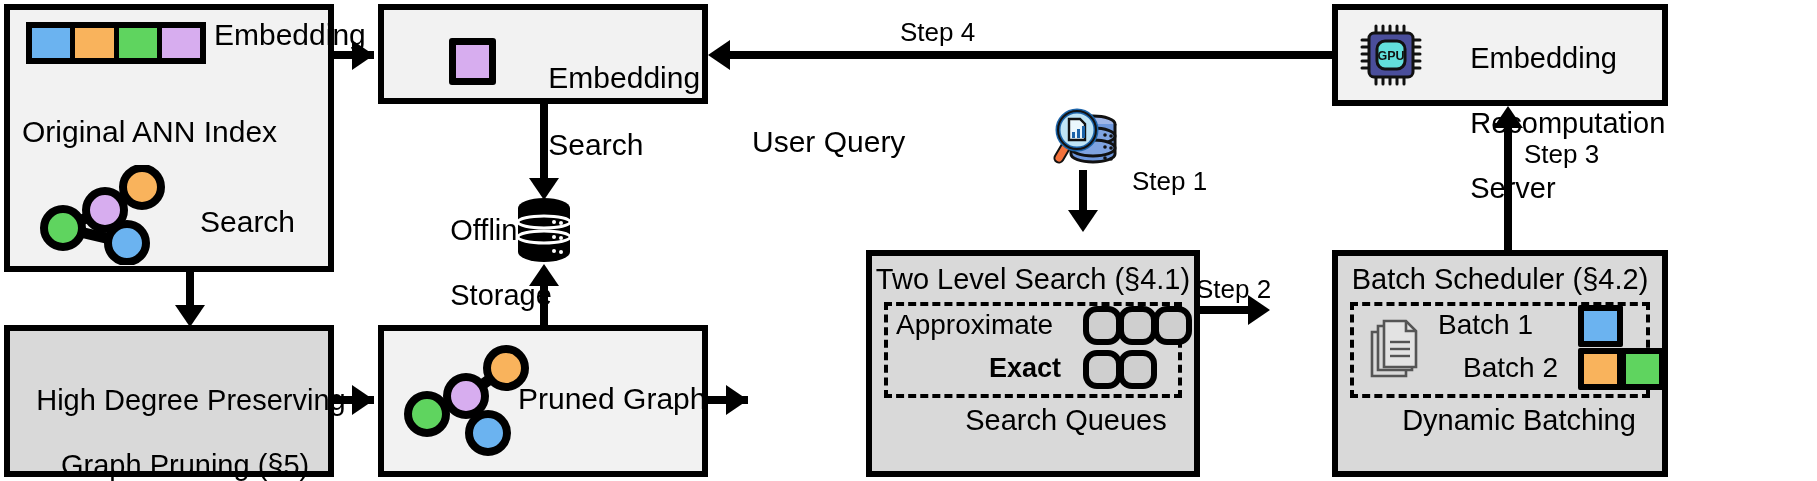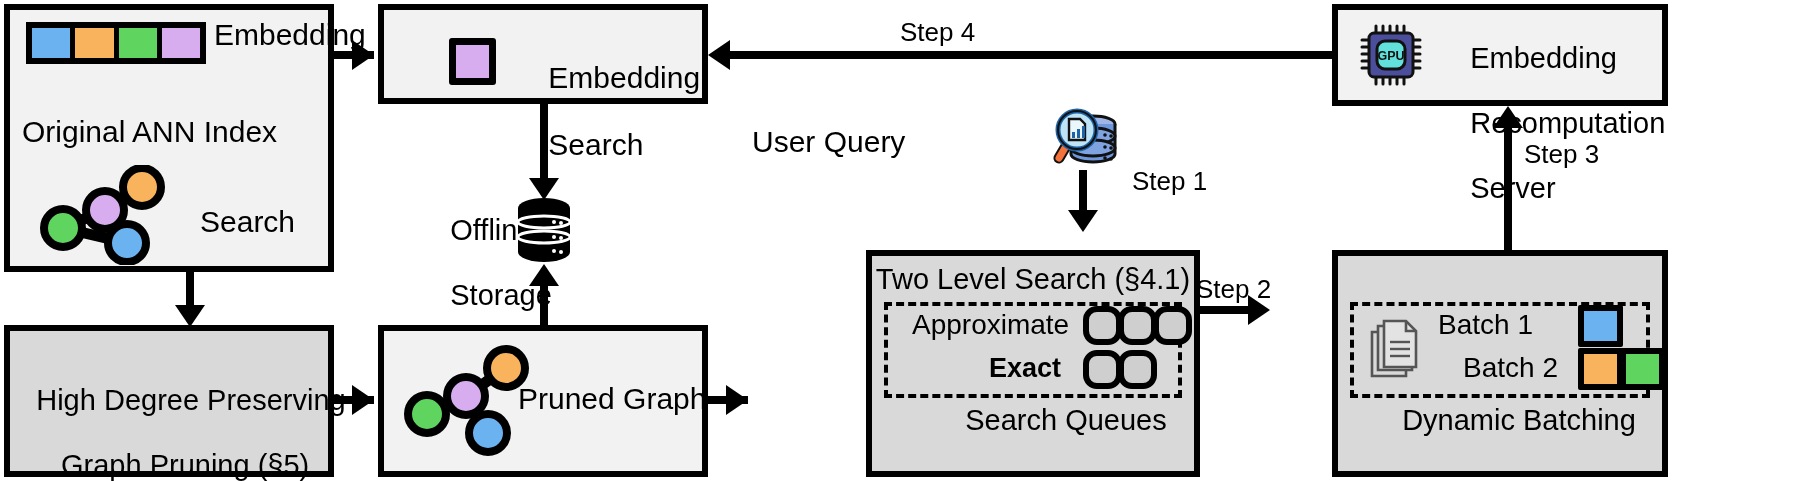--- a/index.html
+++ b/index.html
@@ -221,36 +221,37 @@
 
   <div class="arrow-line" style="left:1079px; top:170px; width:8px; height:46px;"></div>
   <div class="arrow-head ah-down" style="left:1068px; top:210px;"></div>
   <div class="lbl bold" style="left:1100px; top:167px; font-size:26px;margin-left:32px;">Step 1</div>
 
   <div class="box shaded" style="left:866px; top:250px; width:334px; height:227px;"></div>
   <div class="lbl bold" style="left:866px; top:263px; width:334px; text-align:center; font-size:29px;">Two Level Search (§4.1)</div>
 
   <div class="dashed" style="left:884px; top:302px; width:298px; height:96px;"></div>
 
-  <div class="lbl" style="left:896px; top:309px; font-size:28px;margin-left:16px;">Approximate</div>
+  <div class="lbl" style="left:896px; top:309px; font-size:28px;">Approximate</div>
   <div class="qcell" style="left:1083px; top:306px; width:39px; height:39px;"></div>
   <div class="qcell" style="left:1118px; top:306px; width:39px; height:39px;"></div>
   <div class="qcell" style="left:1153px; top:306px; width:39px; height:39px;"></div>
 
   <div class="lbl" style="left:989px; top:353px; font-size:27px;font-weight:bold;">Exact</div>
   <div class="qcell" style="left:1083px; top:350px; width:39px; height:39px;"></div>
   <div class="qcell" style="left:1118px; top:350px; width:39px; height:39px;"></div>
 
   <div class="lbl" style="left:866px; top:404px; width:400px; text-align:center; font-size:29px;">Search Queues</div>
 
   <div class="arrow-line" style="left:1200px; top:306px; width:58px; height:8px;"></div>
   <div class="arrow-head ah-right" style="left:1248px; top:295px;"></div>
   <div class="lbl bold" style="left:1196px; top:275px; font-size:26px;">Step 2</div>
 
   <div class="box shaded" style="left:1332px; top:250px; width:336px; height:227px;"></div>
+  <div class="lbl bold" style="left:1332px; top:263px; width:336px; text-align:center; font-size:29px;">Batch Scheduler (§4.2)</div>
 
   <div class="dashed" style="left:1350px; top:302px; width:300px; height:96px;"></div>
 
   <svg class="docs-svg" style="left:1368px; top:318px;" width="52" height="62" viewBox="0 0 52 62">
     <path d="M4 14 h24 l10 10 v34 h-34 z" fill="#d9d9d9" stroke="#555" stroke-width="2.6"></path>
     <path d="M10 8 h24 l10 10 v34 h-34 z" fill="#d9d9d9" stroke="#555" stroke-width="2.6"></path>
     <path d="M16 3 h22 l10 10 v36 h-32 z" fill="#e3e3e3" stroke="#555" stroke-width="2.6"></path>
     <path d="M38 3 v10 h10" fill="none" stroke="#555" stroke-width="2.6"></path>
     <g stroke="#555" stroke-width="2.4">
       <line x1="22" y1="24" x2="42" y2="24"></line>

